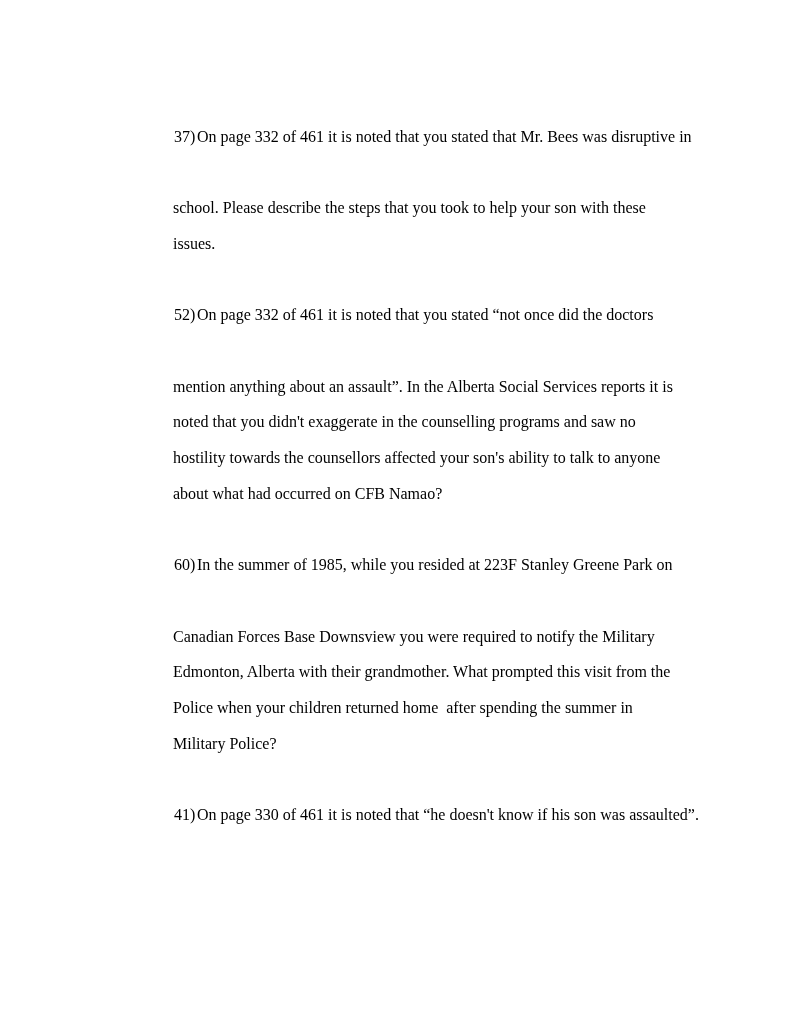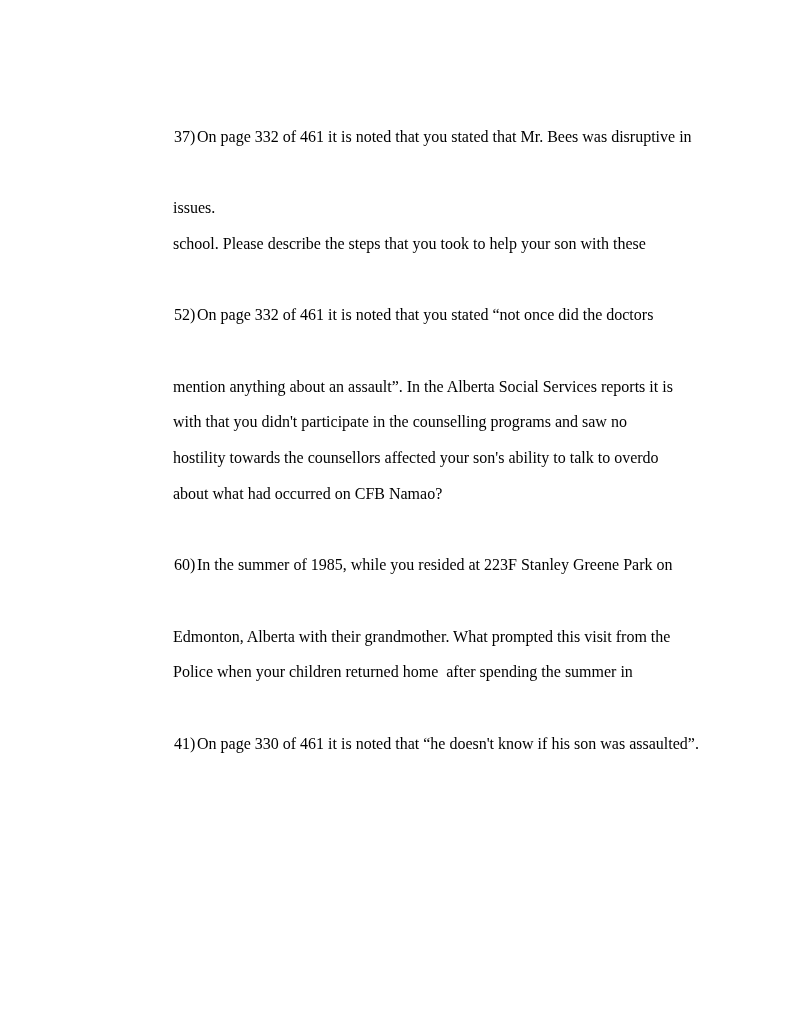--- a/index.html
+++ b/index.html
@@ -35,41 +35,43 @@
 </head>
 <body>
 
 <div class="page">
   <div class="content">
     <div id="items-mount">
   <div class="item">
     <div class="line first-line">
       <span class="num">37)</span><span class="line-text">On page 332 of 461 it is noted that you stated that Mr. Bees was disruptive in</span>
     </div>
-  <div class="line cont">issues.</div>
-          <div class="line cont">school. Please describe the steps that you took to help your son with these</div>
+  <div class="line cont">school. Please describe the steps that you took to help your son with these</div>
+          <div class="line cont">issues.</div>
         </div>
 
 
   <div class="item">
     <div class="line first-line">
       <span class="num">52)</span><span class="line-text">On page 332 of 461 it is noted that you stated “not once did the doctors</span>
     </div>
   <div class="line cont">mention anything about an assault”. In the Alberta Social Services reports it is</div>
-          <div class="line cont">with that you didn't participate in the counselling programs and saw no</div>
-          <div class="line cont">hostility towards the counsellors affected your son's ability to talk to overdo</div>
+          <div class="line cont">noted that you didn't exaggerate in the counselling programs and saw no</div>
+          <div class="line cont">hostility towards the counsellors affected your son's ability to talk to anyone</div>
           <div class="line cont">about what had occurred on CFB Namao?</div>
         </div>
 
   <div class="item">
     <div class="line first-line">
       <span class="num">60)</span><span class="line-text">In the summer of 1985, while you resided at 223F Stanley Greene Park on</span>
     </div>
+  <div class="line cont">Canadian Forces Base Downsview you were required to notify the Military</div>
           <div class="line cont">Edmonton, Alberta with their grandmother. What prompted this visit from the</div>
           <div class="line cont">Police when your children returned home  after spending the summer in</div>
+          <div class="line cont">Military Police?</div>
         </div>
 
   <div class="item">
     <div class="line first-line">
       <span class="num">41)</span><span class="line-text">On page 330 of 461 it is noted that “he doesn't know if his son was assaulted”.</span>
     </div>
   </div>
 
 </div>
 

